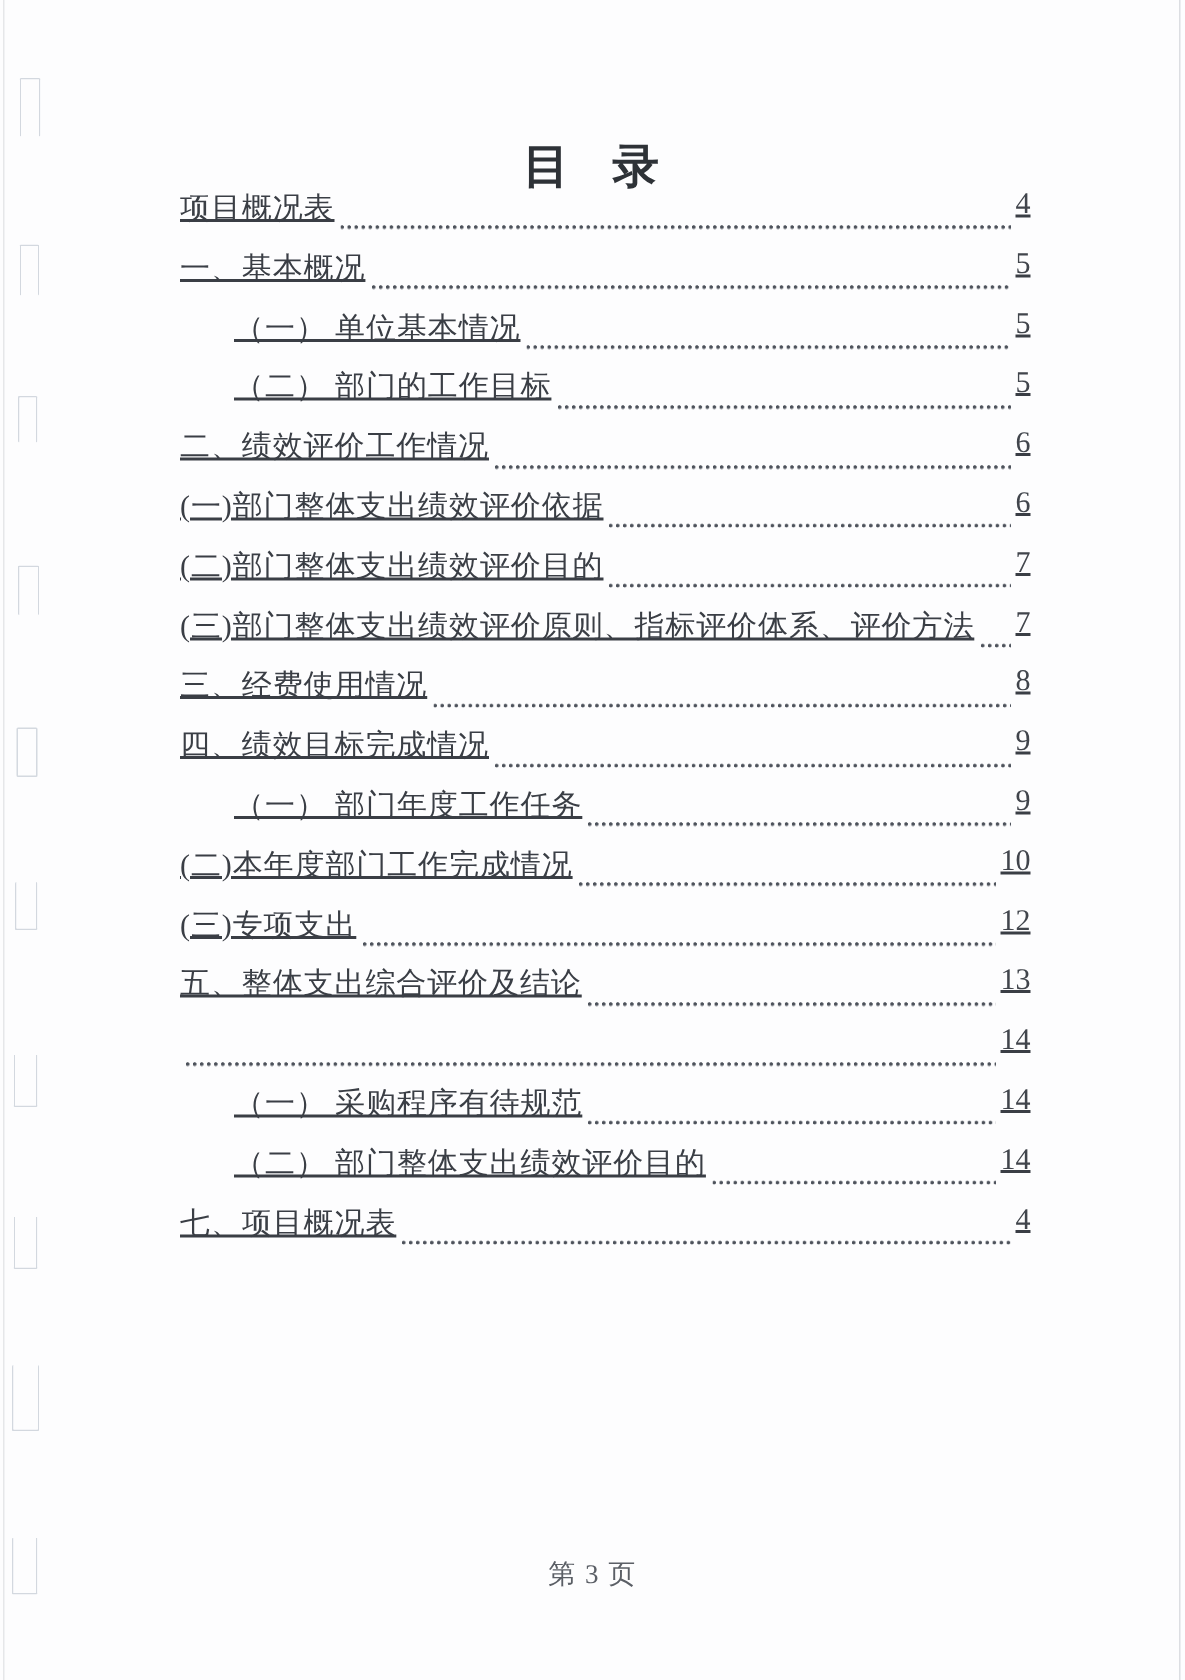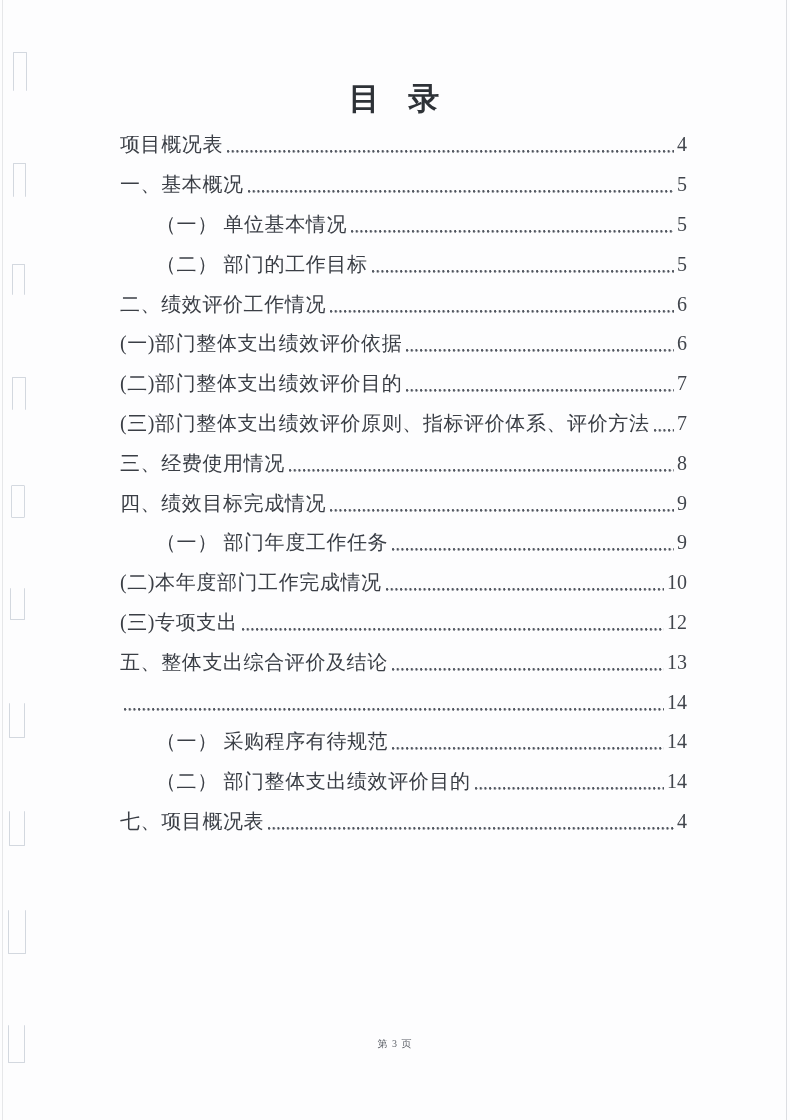--- a/index.html
+++ b/index.html
@@ -23,41 +23,41 @@
     background:transparent;
     border-radius:1px;
     opacity:.85;
   }
   .mark.ob{border-bottom:none;}
   .mark.ot{border-top:none;}
 
   .title{
     position:absolute;
     top:74px;left:0;right:0;
-    margin:4px;
+    margin:16px;
     text-align:center;
     font-size:31px;
     font-weight:bold;
     letter-spacing:2px;
     word-spacing:16px;
     color:#2e3237;
     font-family:"Liberation Sans","DejaVu Sans",sans-serif;
   }
 
   .toc{
     position:absolute;
     top:125px;
     left:120px;
     right:103px;
   }
   .row{
     display:flex;
-    align-items:center;
     height:39.8px;
     white-space:nowrap;
+    text-decoration:underline;
   }
   .row .label{
     font-size:20px;
     letter-spacing:0.6px;
     color:#3a3e45;
     flex:0 0 auto;
   }
   .row.lv1 .label{}
   .row.lv2 .label{margin-left:36px;}
   .dots{
@@ -74,21 +74,21 @@
     flex:0 0 auto;
     font-size:20px;
     color:#41454c;
     font-family:"Liberation Serif","DejaVu Serif",serif;
   }
 
   .footer{
     position:absolute;
     top:1037px;left:0;right:0;
     text-align:center;
-    font-size:10px;
+    font-size:18px;
     letter-spacing:1px;
     color:#5b5f66;
   }
 </style>
 </head>
 <body>
 
 <div class="page">
 
   <div class="edge left"></div>

